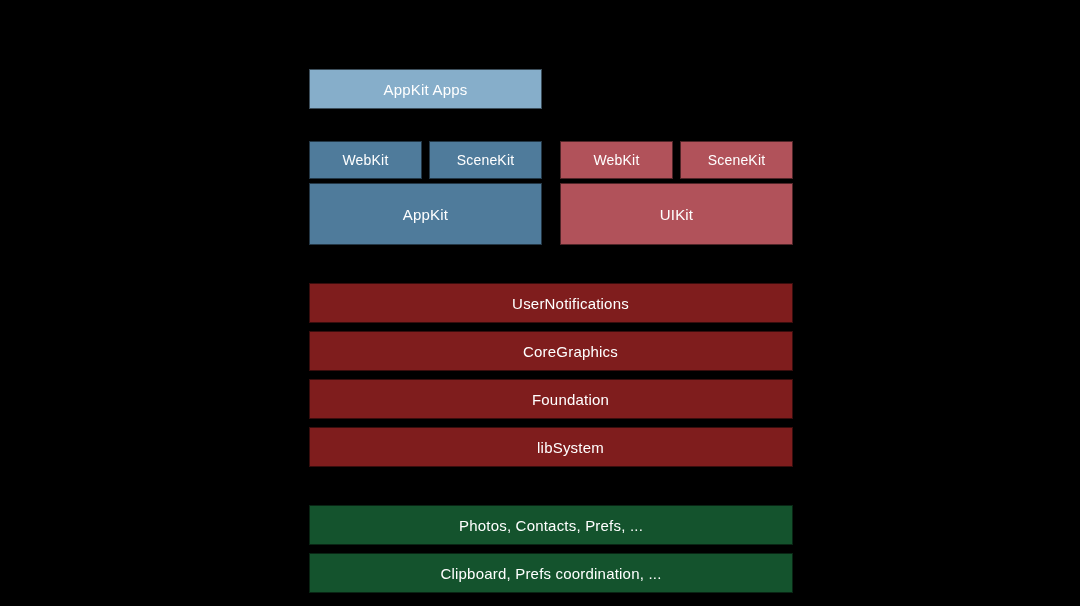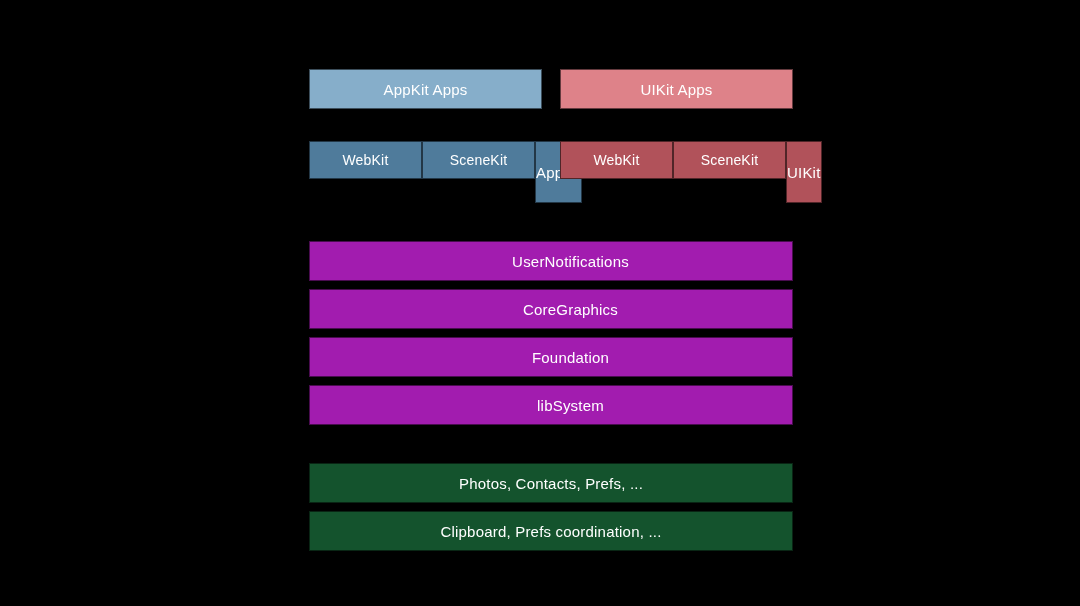--- a/index.html
+++ b/index.html
@@ -29,21 +29,21 @@
     width: 484px;
   }
 
   .row {
     display: flex;
     width: 100%;
   }
 
   .col-group {
     display: flex;
-    flex-direction: row;
+    flex-direction: column;
   }
 
   .col-left  { width: 233px; }
   .col-right { width: 233px; }
   .col-spacer { width: 18px; }
 
   .box {
     box-sizing: border-box;
     display: flex;
     align-items: center;
@@ -77,42 +77,37 @@
 
   .gap-xs { height: 4px; }
   .gap-sm { height: 8px; }
   .gap-md { height: 32px; }
   .gap-lg { height: 38px; }
 
   .c-appkit-apps { background: #86AECA; }
   .c-uikit-apps  { background: #DE8289; }
   .c-appkit      { background: #4F7B9B; }
   .c-uikit       { background: #B1525A; }
-  .c-sys-light   { background: #a21caf; padding-left: 39px; }
+  .c-sys-light   { background: #7f1d1d; padding-left: 39px; }
   .c-sys-dark    { background: #14532d; }
 </style>
 </head>
 <body>
 
 <div id="stage">
 
   <div class="diagram">
 
     <div class="row">
       <div class="col-left">
         <div class="box c-appkit-apps">
           <span class="box-label">AppKit Apps</span>
         </div>
       </div>
       <div class="col-spacer"></div>
-      <div class="col-right">
-        <div class="box c-uikit-apps">
-          <span class="box-label">UIKit Apps</span>
-        </div>
-      </div>
     </div>
 
     <div class="gap-md"></div>
 
     <div class="row">
 
       <div class="col-group col-left">
         <div class="split-row">
           <div class="box c-appkit">
             <span class="box-label">WebKit</span>

